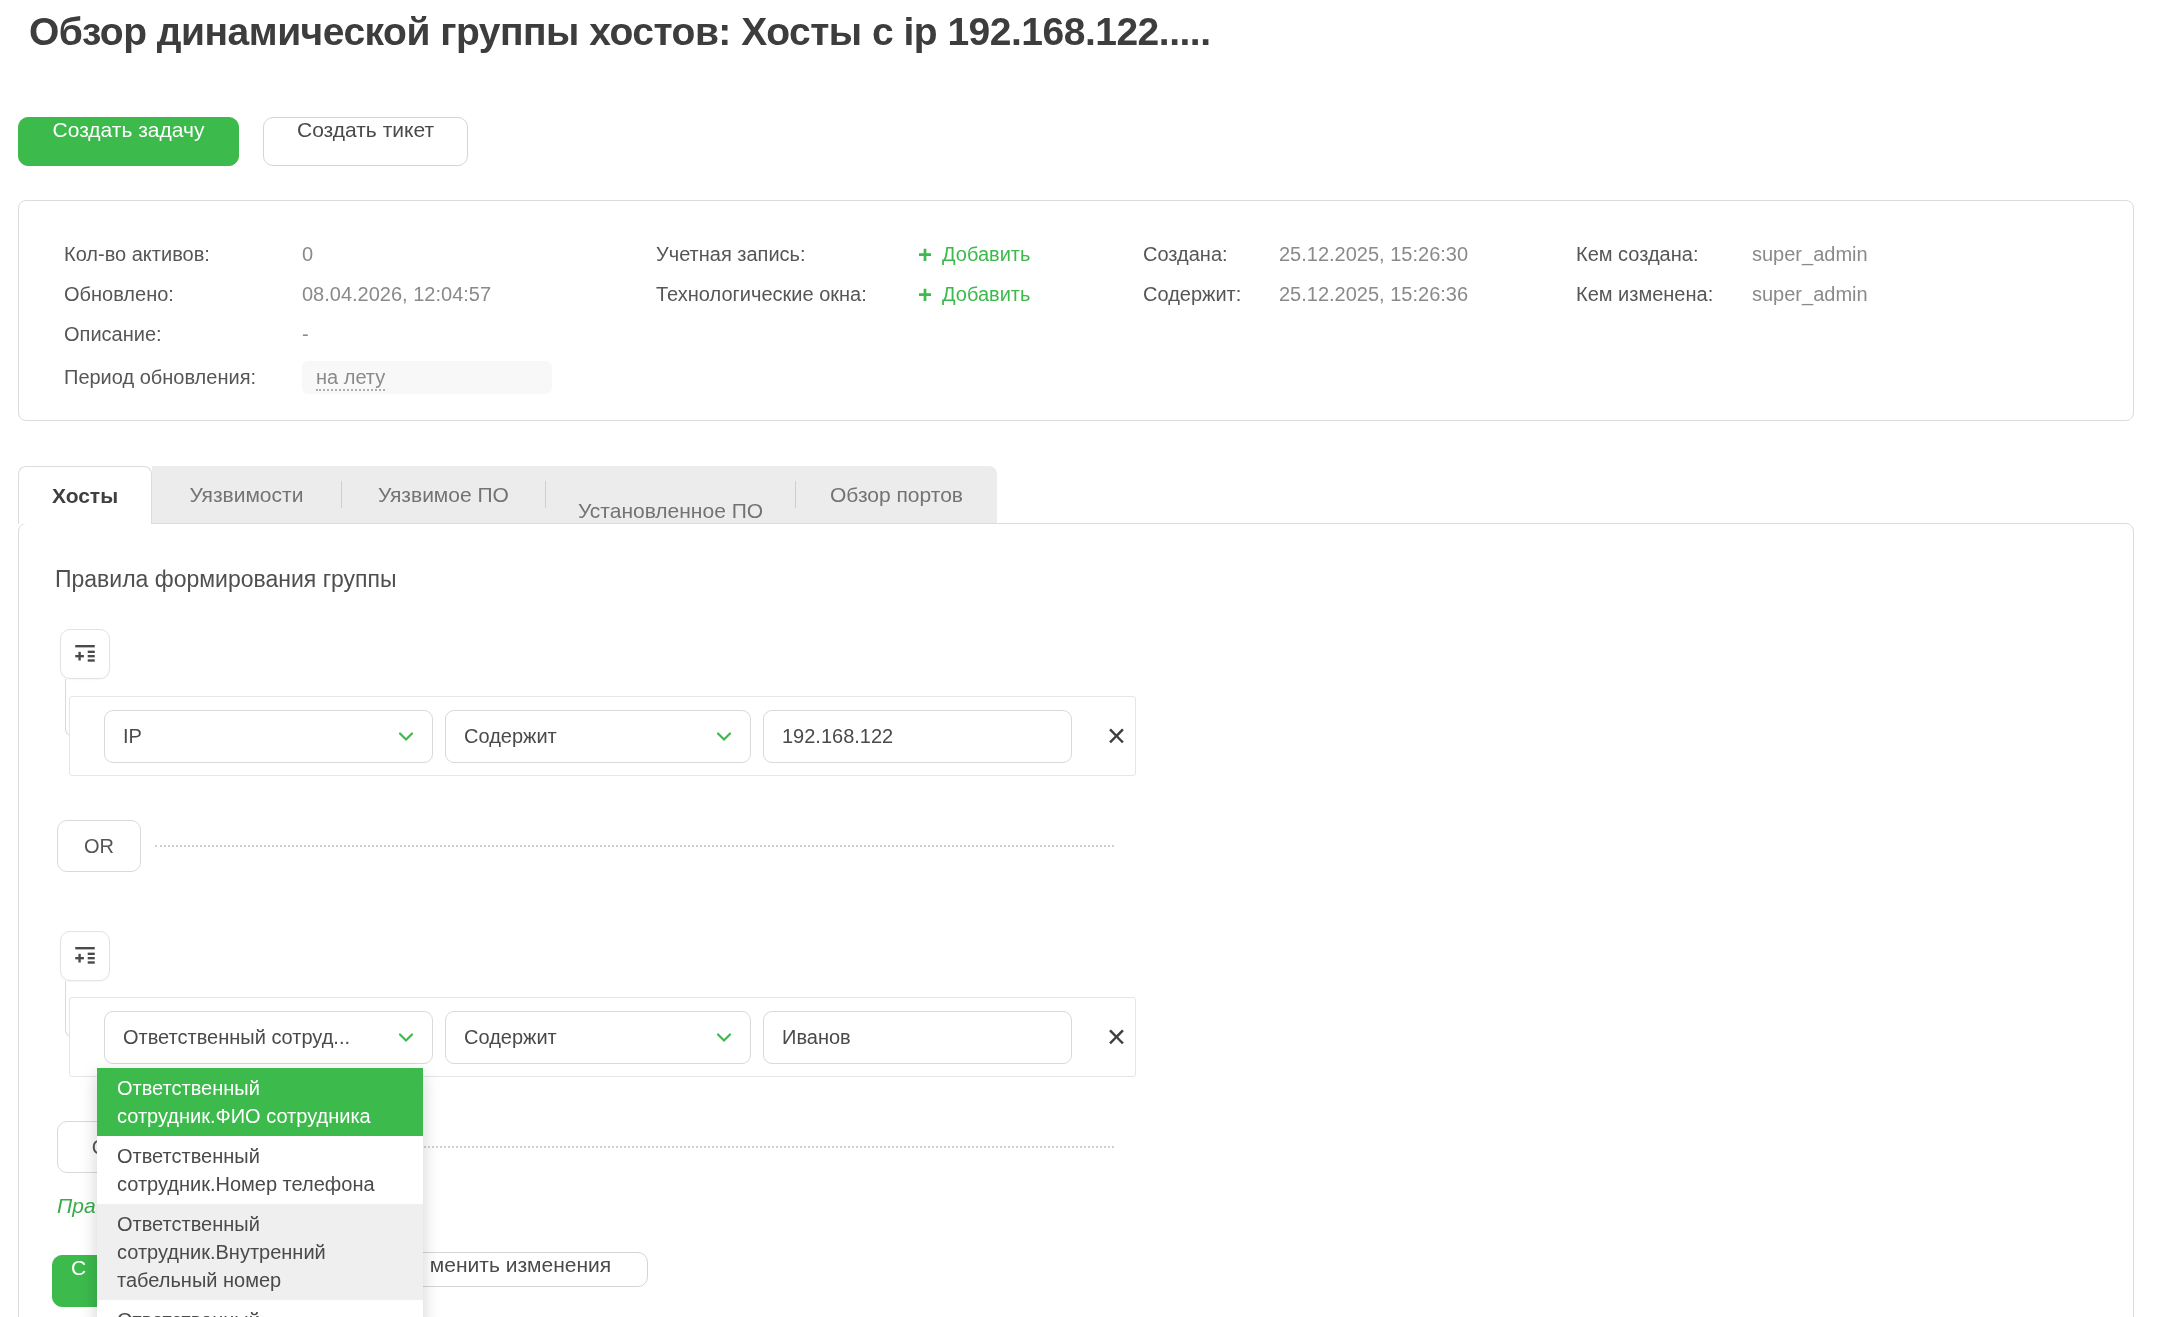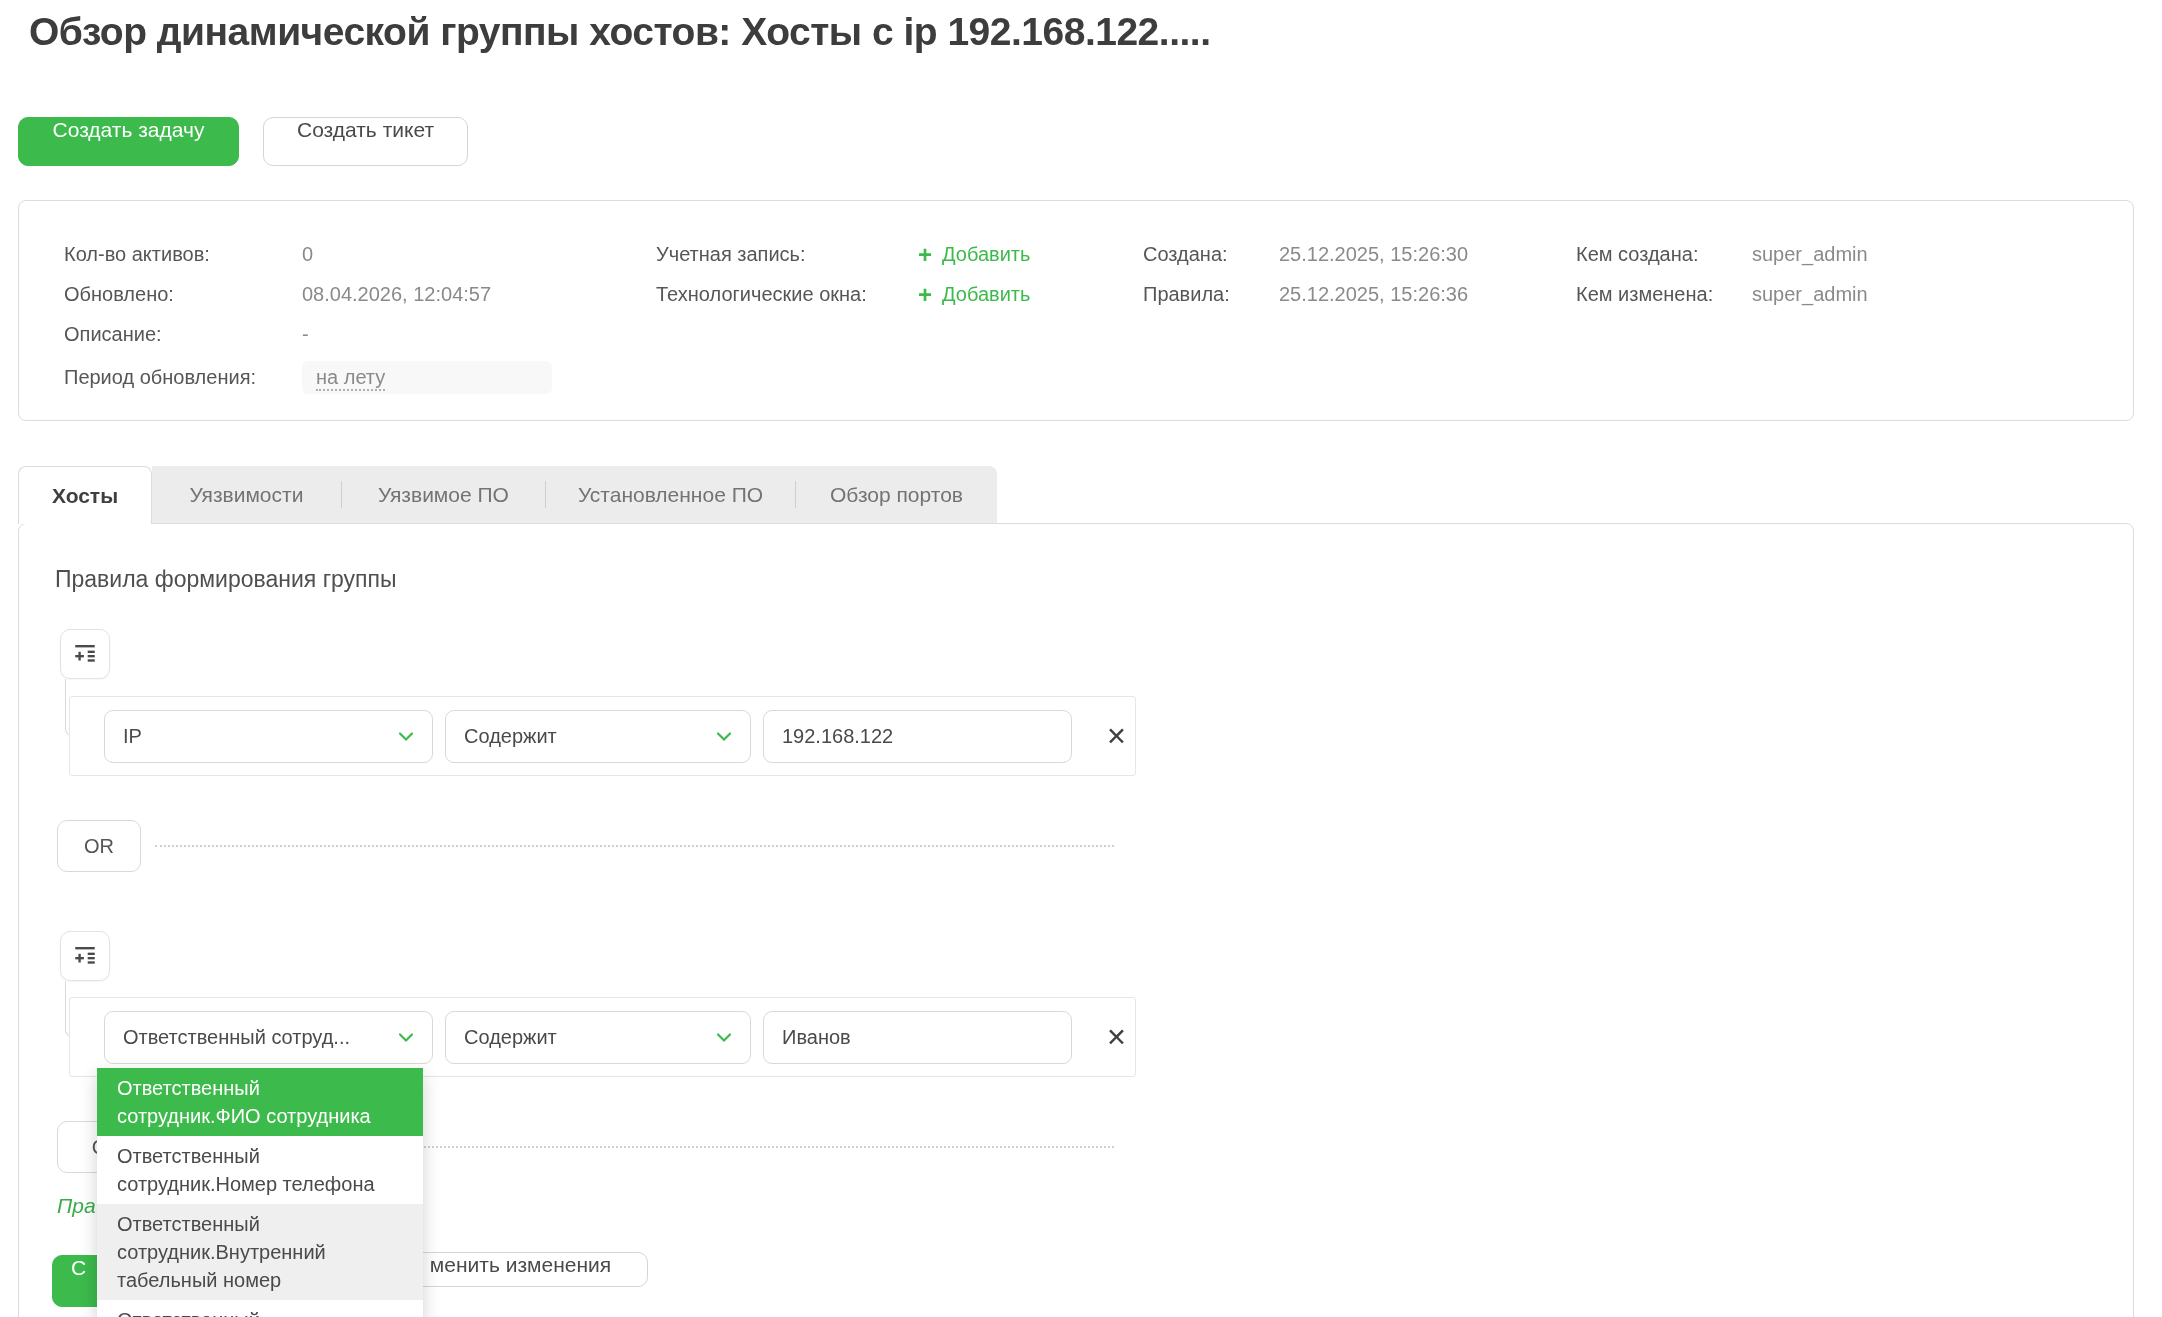--- a/index.html
+++ b/index.html
@@ -34,21 +34,21 @@
   .period-pill { background:#f8f8f8; border-radius:6px; padding:5px 14px; min-width:250px; color:#8a8a8a; }
   .period-pill .dotted { border-bottom:2px dotted #aeaeae; padding-bottom:1px; }
   .add-link { display:flex; align-items:center; gap:10px; color:#3cba4c; font-size:20px; cursor:pointer; }
   .add-link .plus { font-size:24px; font-weight:700; line-height:20px; }
 
   
   .tabs-inactive { left:152px; top:466px; width:845px; height:57px; background:#ececec; border-radius:0 8px 0 0; display:flex; align-items:stretch; z-index:2; }
   .tab { display:flex; align-items:center; justify-content:center; font-size:21px; color:#737373; cursor:pointer; }
   .tab-sep { width:1px; background:#cfcfcf; margin:15px 0; }
   .tab-active { left:18px; top:466px; width:134px; height:58px; background:#ffffff; border:1px solid #dcdcdc; border-bottom:none; border-radius:8px 8px 0 0; display:flex; align-items:center; justify-content:center; font-size:21px; font-weight:700; color:#3f3f3f; z-index:4; }
-  .t1{width:189px;} .t2{width:203px;} .t3{width:249px;} .t4{width:201px;}
+  .t1{width:189px;} .t2{width:203px;} .t3{width:249px;align-items:flex-end;} .t4{width:201px;}
 
   
   .content-panel { left:18px; top:523px; width:2116px; height:860px; border:1px solid #dcdcdc; border-radius:8px; background:#fff; z-index:1; }
   .rules-heading { left:55px; top:566px; font-size:23px; color:#4f4f4f; z-index:2; }
 
   
   .icon-btn { width:50px; height:50px; background:#fff; border:1px solid #e3e3e3; border-radius:10px; display:flex; align-items:center; justify-content:center; cursor:pointer; box-shadow:0 1px 2px rgba(0,0,0,0.04); z-index:2; }
   .connector { width:8px; border-left:1px solid #d9d9d9; border-bottom:1px solid #d9d9d9; border-bottom-left-radius:7px; z-index:2; }
   .rule-box { width:1067px; height:80px; border:1px solid #e6e6e6; border-radius:3px; background:#fff; display:flex; align-items:center; padding-left:34px; gap:12px; z-index:2; }
   .select { height:53px; background:#fff; border:1px solid #d9d9d9; border-radius:9px; display:flex; align-items:center; justify-content:space-between; padding:0 16px 0 18px; font-size:20px; color:#4a4a4a; cursor:pointer; }
@@ -120,21 +120,21 @@
       </span>
     </div>
   </div>
 
   <div class="col col-3">
     <div class="frow">
       <span class="lbl">Создана:</span>
       <span class="val">25.12.2025, 15:26:30</span>
     </div>
     <div class="frow">
-      <span class="lbl">Правила:</span>
+      <span class="lbl">Содержит:</span>
       <span class="val">25.12.2025, 15:26:36</span>
     </div>
   </div>
 
   <div class="col col-4">
     <div class="frow">
       <span class="lbl">Кем создана:</span>
       <span class="val">super_admin</span>
     </div>
     <div class="frow">

